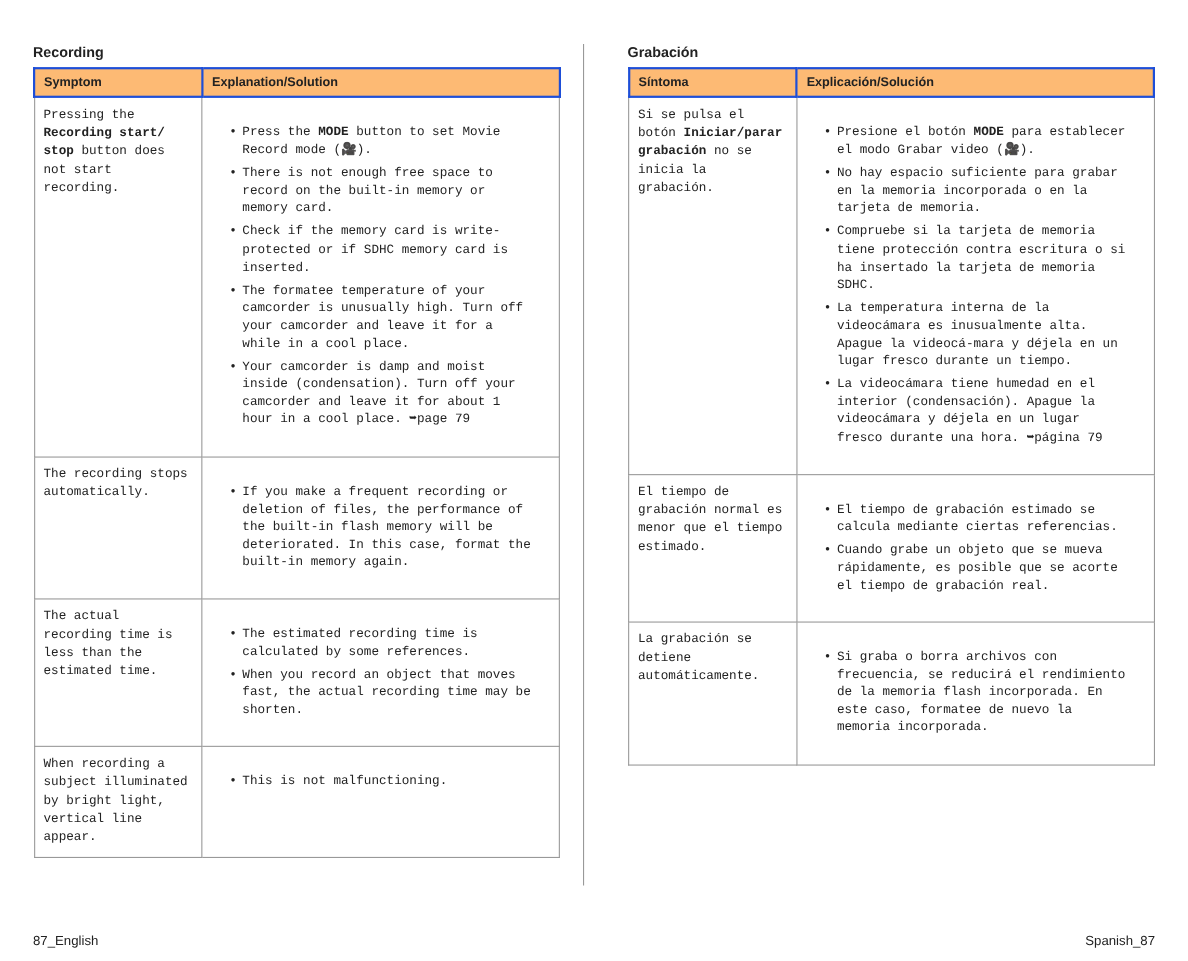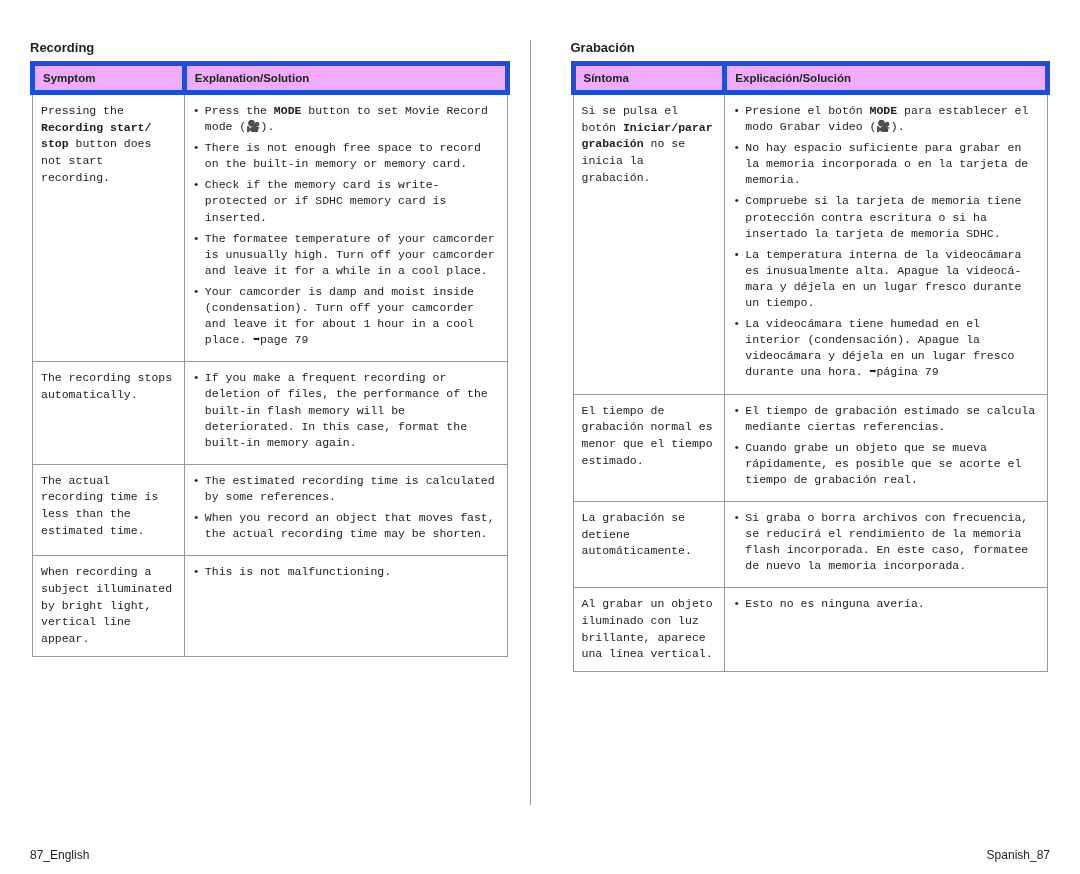--- a/index.html
+++ b/index.html
@@ -32,40 +32,40 @@
       font-weight: bold;
       font-size: 13px;
       margin-bottom: 6px;
     }
     table {
       width: 100%;
       border-collapse: collapse;
       font-size: 11.5px;
     }
     thead tr th {
-      background: #f0abfc;
-      border: 5px solid #1d4ed8;
+      background: #fdba74;
+      border: 2px solid #1d4ed8;
       padding: 6px 8px;
       font-weight: bold;
       text-align: left;
     }
     tbody tr td {
       border: 1px solid #999;
       padding: 8px 8px;
       vertical-align: top;
       line-height: 1.45;
       font-family: Liberation Mono, monospace;
     }
     tbody tr td:first-child {
       width: 32%;
     }
     .bullet-list {
       list-style: none;
       padding: 0;
-      margin: 0;
+      margin: 16px;
     }
     .bullet-list li {
       padding-left: 12px;
       position: relative;
       margin-bottom: 5px;
       line-height: 1.4;
     }
     .bullet-list li::before {
       content: "•";
       position: absolute;
@@ -169,28 +169,20 @@
             </td>
           </tr>
           <tr>
             <td>La grabación se detiene automáticamente.</td>
             <td>
               <ul class="bullet-list">
                 <li>Si graba o borra archivos con frecuencia, se reducirá el rendimiento de la memoria flash incorporada. En este caso, formatee de nuevo la memoria incorporada.</li>
               </ul>
             </td>
           </tr>
-          <tr>
-            <td>Al grabar un objeto iluminado con luz brillante, aparece una línea vertical.</td>
-            <td>
-              <ul class="bullet-list">
-                <li>Esto no es ninguna avería.</li>
-              </ul>
-            </td>
-          </tr>
         </tbody>
     </table>
   </div>
 </div>
 
 <div class="page-footer">
   <span>87_English</span>
   <span>Spanish_87</span>
 </div>
 

